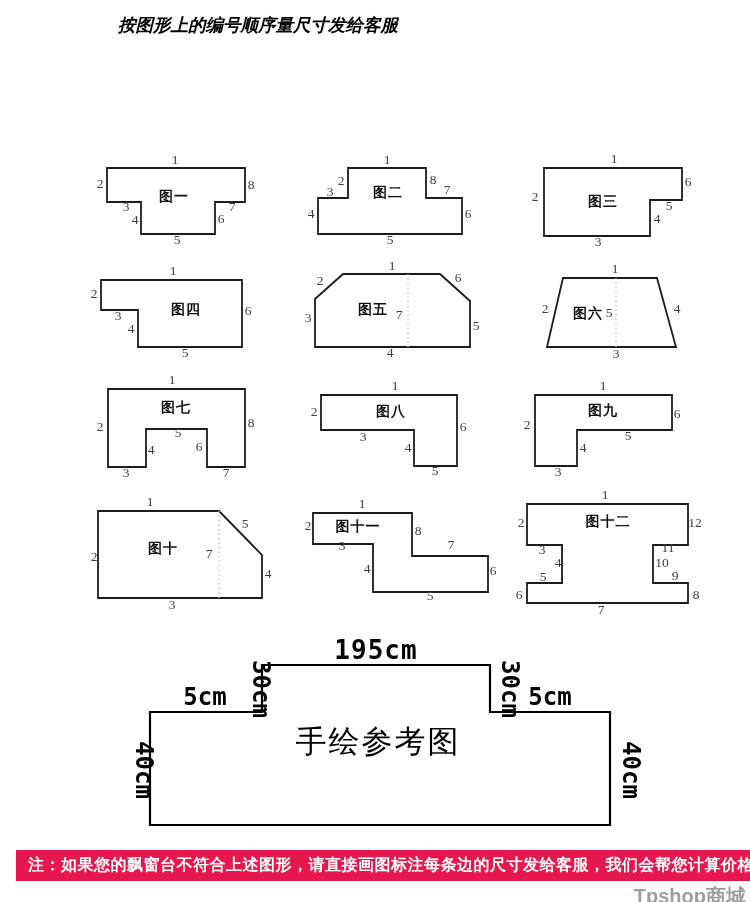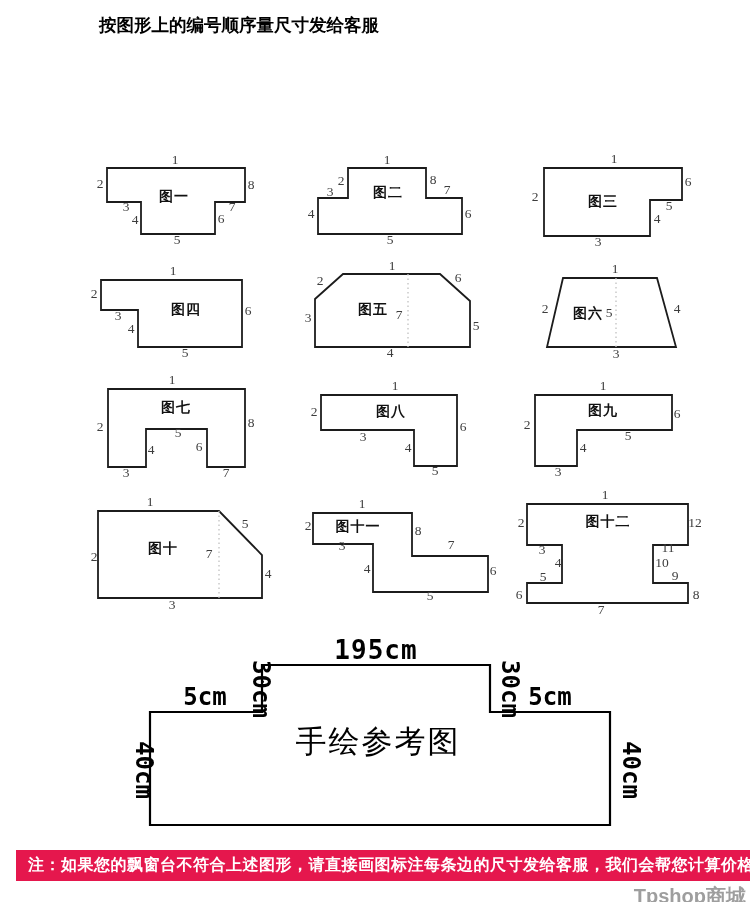--- a/index.html
+++ b/index.html
@@ -1,21 +1,21 @@
 <!DOCTYPE html>
 <html><head>
 <meta charset="utf-8">
 <style>
   html,body{margin:0;padding:0;background:#fff;}
   .page{position:relative;width:750px;height:902px;background:#fff;overflow:hidden;
         font-family:"Liberation Serif",serif;}
   .instructions{position:absolute;left:64px;top:16px;width:640px;color:#000;
         font-weight:700;font-size:17.5px;line-height:19px;}
   .instr-line{margin:0 0 9px 0;white-space:nowrap;}
-  .instr-line.cont{margin-left:35px;}
+  .instr-line.cont{margin-left:54px;font-style:italic;}
   svg text{user-select:none;}
   .lbl{font-family:"Liberation Serif",serif;font-size:13.5px;fill:#3d3d3d;}
   .ttl{font-family:"Liberation Serif",serif;font-size:14px;font-weight:700;fill:#111;letter-spacing:1px;}
   .hd-num{font-family:"DejaVu Sans Mono",monospace;font-weight:700;font-size:24px;fill:#000;}
   .hd-num-lg{font-family:"DejaVu Sans Mono",monospace;font-weight:700;font-size:26px;fill:#000;letter-spacing:1px;}
   .hd-title{font-family:"Liberation Serif",serif;font-size:31px;fill:#000;letter-spacing:2px;}
   .banner{position:absolute;left:16px;top:850px;width:750px;height:31px;
         display:flex;align-items:center;justify-content:center;}
   .banner span{color:#fff;font-family:"Liberation Sans",sans-serif;font-weight:700;
         font-size:16px;letter-spacing:0.5px;white-space:nowrap;}

